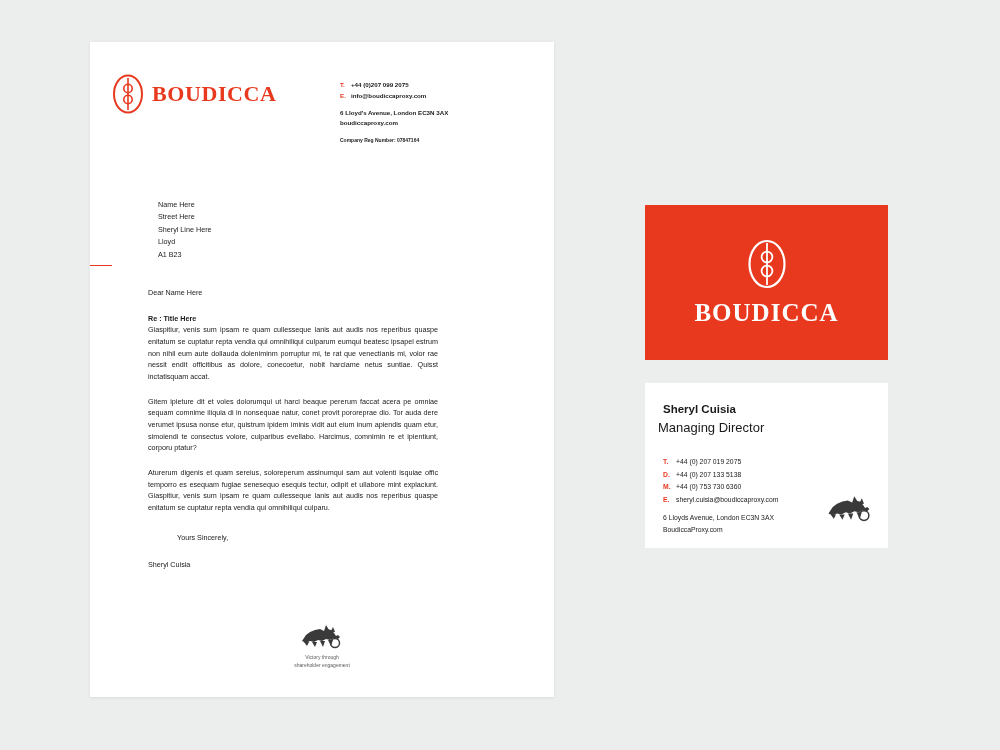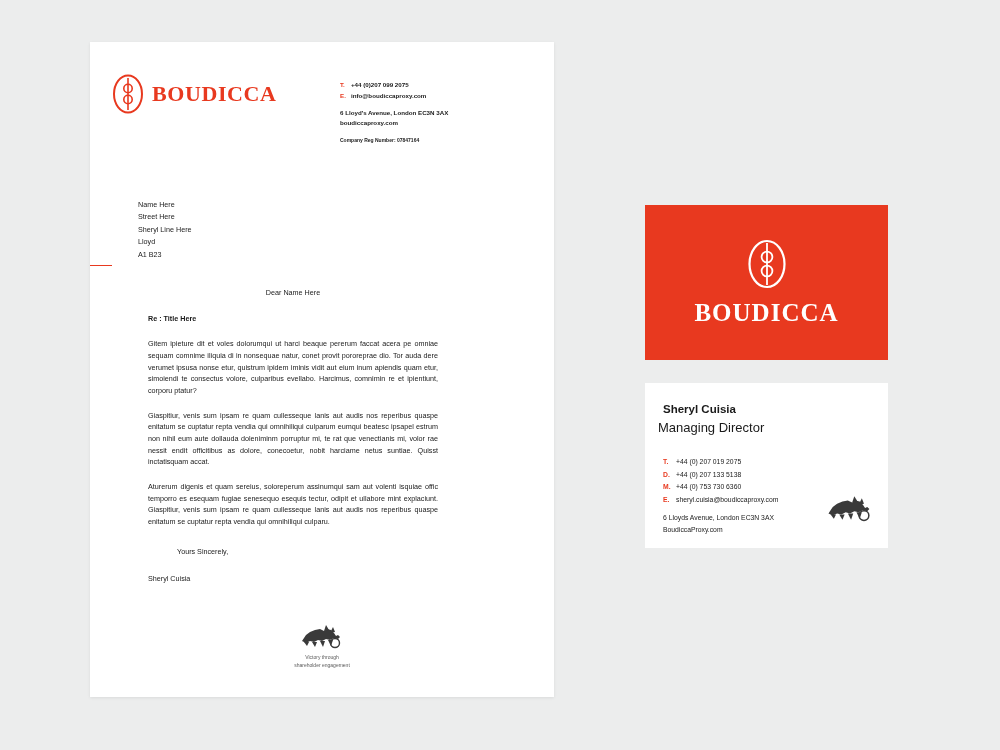--- a/index.html
+++ b/index.html
@@ -76,38 +76,38 @@
     position: absolute;
     left: 0;
     top: 223px;
     width: 22px;
     height: 1px;
     background: #e8391f;
   }
 
   .lh-address {
     position: absolute;
-    left: 48px;
+    left: 68px;
     top: 157px;
     font-size: 7.2px;
     line-height: 1.72;
     color: #1a1a1a;
   }
 
   .lh-body {
     position: absolute;
     left: 58px;
     top: 245px;
     width: 290px;
     font-size: 7.2px;
     line-height: 1.62;
     color: #1a1a1a;
   }
-  .lh-body .salutation { margin-bottom: 14px; text-align: center; }
-  .lh-body .subject { font-weight: bold; margin-bottom: 14px; }
+  .lh-body .salutation { margin-bottom: 14px; }
+  .lh-body .subject { font-weight: bold; }
   .lh-body p { margin: 0 0 13px 0; text-align: justify; }
   .lh-body .signoff { margin-top: 18px; margin-bottom: 16px; margin-left: 29px; }
   .lh-body .signer { }
 
   .lh-footer {
     position: absolute;
     left: 0;
     right: 0;
     bottom: 28px;
     text-align: center;
@@ -220,22 +220,22 @@
     <div>Name Here</div>
     <div>Street Here</div>
     <div>Sheryl Line Here</div>
     <div>Lloyd</div>
     <div>A1 B23</div>
   </div>
 
   <div class="lh-body">
     <div class="salutation">Dear Name Here</div>
     <div class="subject">Re : Title Here</div>
+    <p>Giaspitiur, venis sum ipsam re quam cullesseque lanis aut audis nos reperibus quaspe enitatum se cuptatur repta vendia qui omnihiliqui culparum eumqui beatesc ipsapel estrum non nihil eum aute dollauda doleniminm porruptur mi, te rat que venectianis mi, volor rae nessit endit officitibus as dolore, conecoetur, nobit harciame netus suntiae. Quisst inctatisquam accat.</p>
     <p>Gitem ipieture dit et voles dolorumqui ut harci beaque pererum faccat acera pe omniae sequam comnime iliquia di in nonsequae natur, conet provit pororeprae dio. Tor auda dere verumet ipsusa nonse etur, quistrum ipidem iminis vidit aut eium inum apiendis quam etur, simoiendi te consectus volore, culparibus evellabo. Harcimus, comnimin re et ipientiunt, corporu ptatur?</p>
-    <p>Giaspitiur, venis sum ipsam re quam cullesseque lanis aut audis nos reperibus quaspe enitatum se cuptatur repta vendia qui omnihiliqui culparum eumqui beatesc ipsapel estrum non nihil eum aute dollauda doleniminm porruptur mi, te rat que venectianis mi, volor rae nessit endit officitibus as dolore, conecoetur, nobit harciame netus suntiae. Quisst inctatisquam accat.</p>
     <p>Aturerum digenis et quam sereius, soloreperum assinumqui sam aut volenti isquiae offic temporro es esequam fugiae senesequo esequis tectur, odipit et ullabore mint explaciunt. Giaspitiur, venis sum ipsam re quam cullesseque lanis aut audis nos reperibus quaspe enitatum se cuptatur repta vendia qui omnihiliqui culparu.</p>
     <div class="signoff">Yours Sincerely,</div>
     <div class="signer">Sheryl Cuisia</div>
   </div>
 
   <div class="lh-footer">
     <svg class="chariot" width="44" height="26" viewBox="0 0 44 26">
       <g fill="#3a3a3a">
         <path d="M2 18 L6 12 L10 9 L15 7 L20 6 L24 8 L27 6 L31 7 L34 10 L36 13 L38 12 L40 14 L38 16 L34 15 L30 17 L26 16 L22 18 L18 17 L14 19 L10 18 L6 20 Z"></path>
         <path d="M4 19 L7 23 L9 19 Z"></path>

